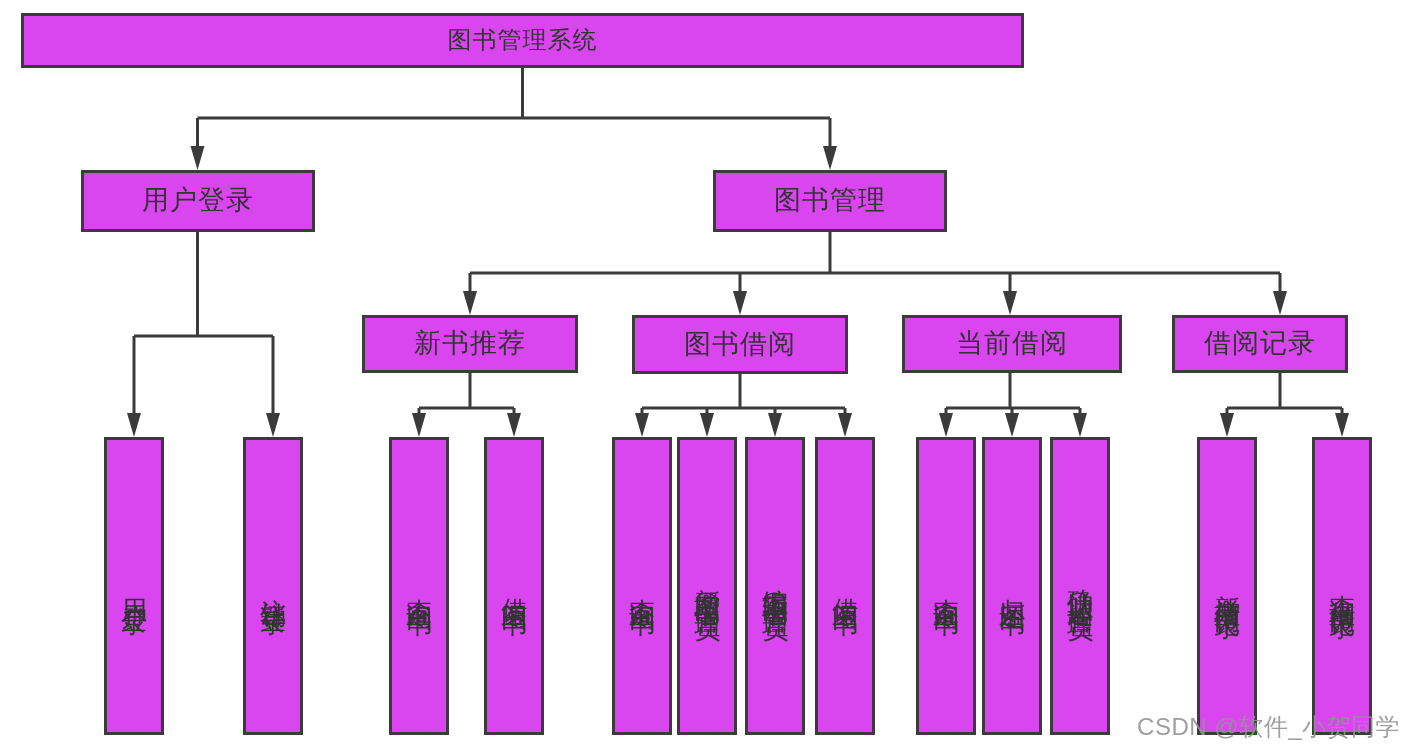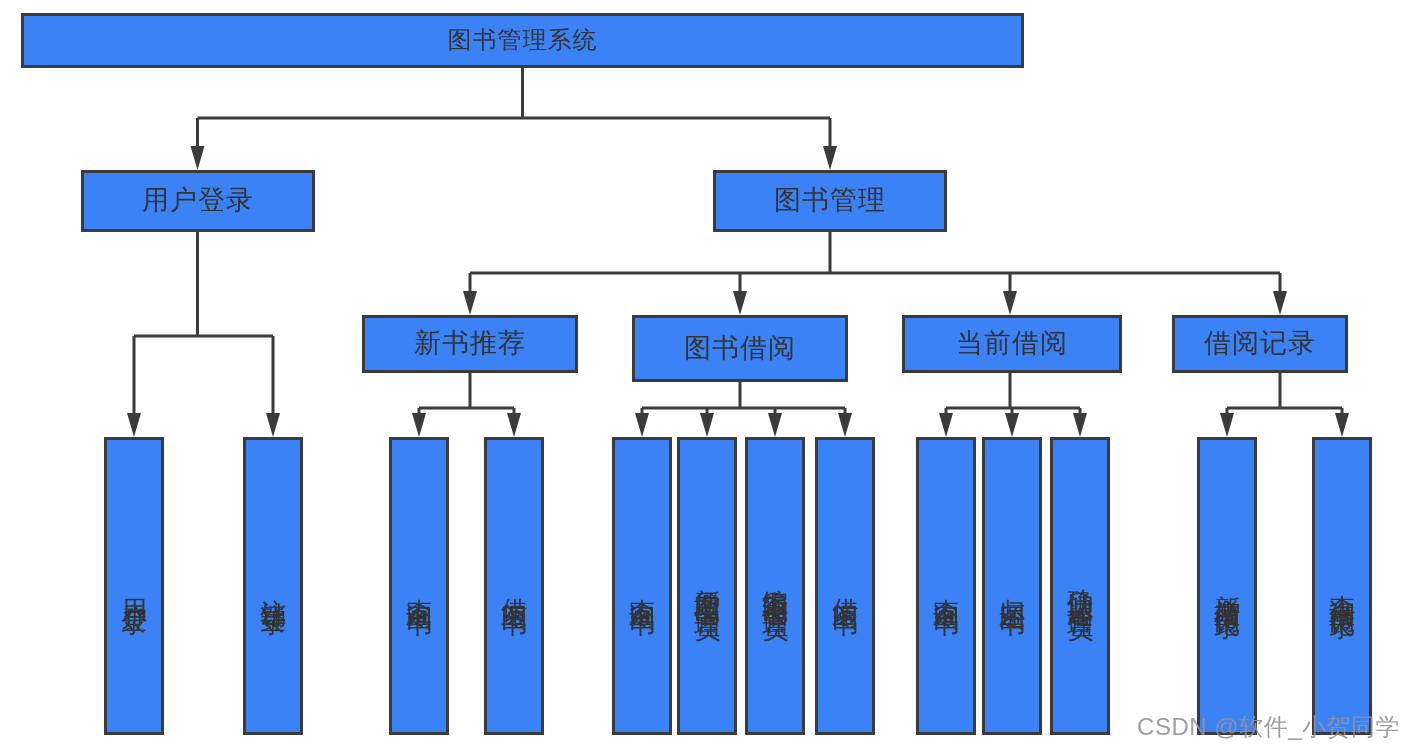--- a/index.html
+++ b/index.html
@@ -12,21 +12,21 @@
     font-family: "Liberation Sans", sans-serif;
   }
   #connectors {
     position: absolute;
     left: 0; top: 0;
     z-index: 1;
   }
   .node {
     position: absolute;
     box-sizing: border-box;
-    background: #3b82f6;
+    background: #d946ef;
     border: 3px solid #3b3b3b;
     display: flex;
     align-items: center;
     justify-content: center;
     z-index: 2;
   }
   .node span {
     color: #333333;
     line-height: 1.1;
     white-space: nowrap;
@@ -42,21 +42,21 @@
     white-space: normal;
   }
 
   
   #n-root        { left: 21px;  top: 13px;  width: 1003px; height: 55px; }
   
   #n-user-login  { left: 81px;  top: 170px; width: 234px; height: 62px; }
   #n-book-mgmt   { left: 713px; top: 170px; width: 234px; height: 62px; }
   
   #n-new-rec     { left: 362px;  top: 315px; width: 216px; height: 58px; }
-  #n-book-borrow { left: 632px;  top: 315px; width: 216px; height: 67px; }
+  #n-book-borrow { left: 632px;  top: 315px; width: 216px; height: 59px; }
   #n-cur-borrow  { left: 902px;  top: 315px; width: 220px; height: 58px; }
   #n-borrow-rec  { left: 1172px; top: 315px; width: 176px; height: 58px; justify-content: center; }
   
   .v { top: 437px; width: 60px; height: 298px; }
   #n-login-user  { left: 104px; }
   #n-logout      { left: 243px; }
   #n-rec-query   { left: 389px; }
   #n-rec-borrow  { left: 484px; }
   #n-bb-query    { left: 612px; }
   #n-bb-add      { left: 677px; }

